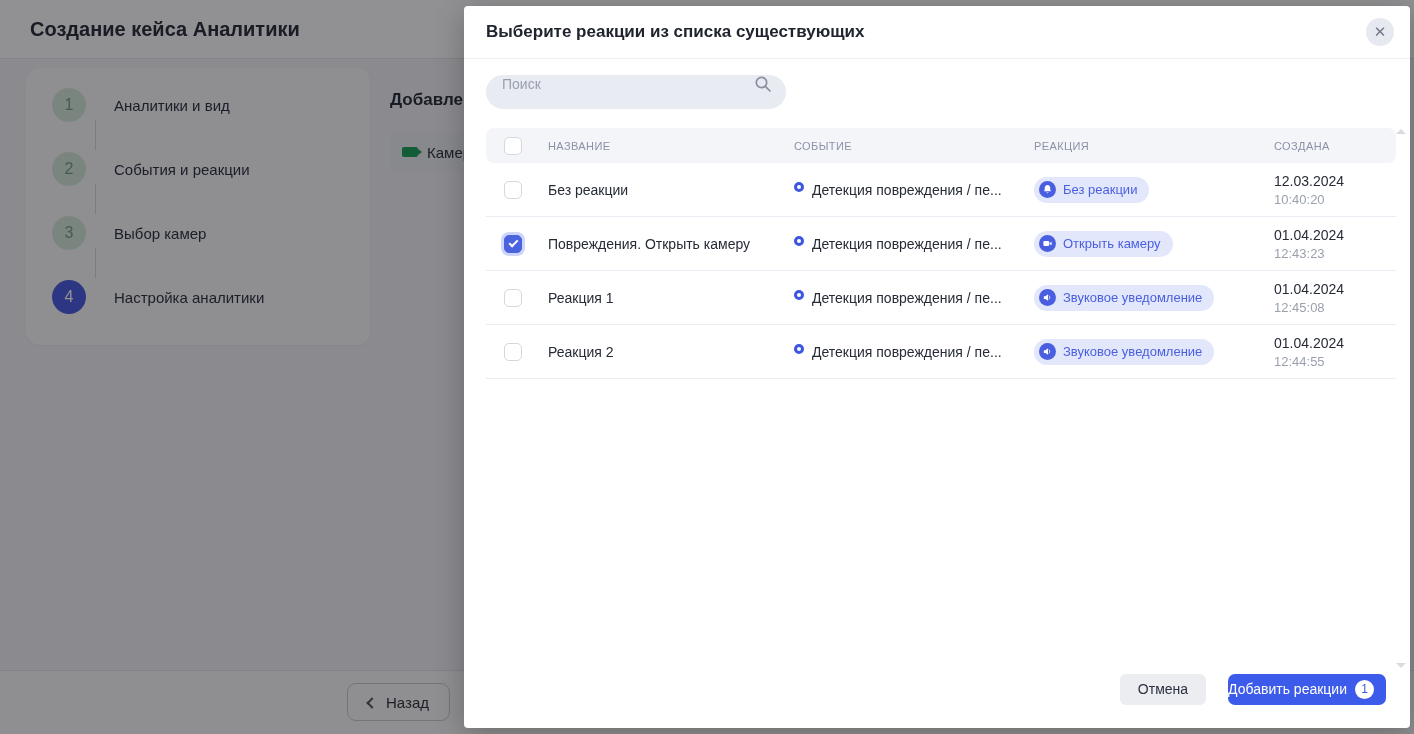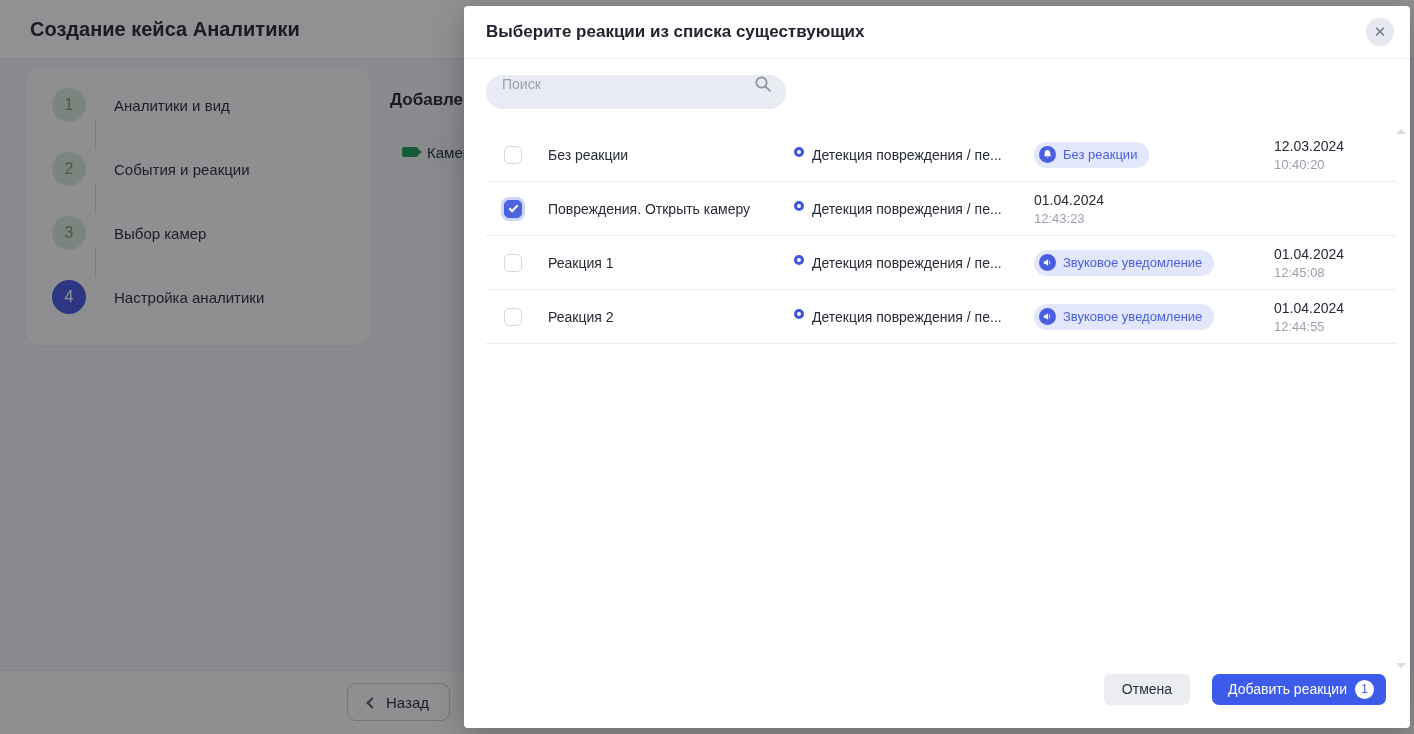--- a/index.html
+++ b/index.html
@@ -91,21 +91,21 @@
   .scroll-arrow { position:absolute; right:4px; width:0; height:0; opacity:.55; }
   .scroll-arrow.up { top:123px; border-left:5px solid transparent; border-right:5px solid transparent;
     border-bottom:5px solid #b9bec9; }
   .scroll-arrow.down { bottom:60px; border-left:5px solid transparent; border-right:5px solid transparent;
     border-top:5px solid #b9bec9; }
 
   .modal-footer { flex:0 0 64px; display:flex; align-items:center; justify-content:flex-end;
     gap:22px; padding:0 24px 14px 0; }
   .cancel-btn { height:31px; padding:0 18px; background:#ebedf1; border:none; border-radius:6px;
     font-size:14px; color:#2b3040; cursor:pointer; font-family:"Liberation Sans", sans-serif; }
-  .submit-btn { height:31px; padding:0 12px 0 16px; background:#3d5bea; border:none; border-radius:7px;
+  .submit-btn { height:31px; padding:0 12px 0 0; background:#3d5bea; border:none; border-radius:7px;
     font-size:14px; color:#ffffff; cursor:pointer; display:flex; align-items:center; gap:8px;
     font-family:"Liberation Sans", sans-serif; }
   .count-badge { width:19px; height:19px; border-radius:50%; background:#ffffff; color:#3d5bea;
     font-size:12px; display:flex; align-items:center; justify-content:center; }
 </style>
 </head>
 <body>
 
 <div class="page">
   <div class="topbar">
@@ -163,20 +163,29 @@
       <input class="search-input" type="text" placeholder="Поиск" style="">
       <span class="search-icon">
         <svg viewBox="0 0 18 18" width="18" height="18">
           <circle cx="7.5" cy="7.5" r="5.2" fill="none" stroke="#8a909e" stroke-width="1.7"></circle>
           <line x1="11.6" y1="11.6" x2="16" y2="16" stroke="#8a909e" stroke-width="1.7" stroke-linecap="round"></line>
         </svg>
       </span>
     </div>
 
     <div class="table">
+      <div class="thead">
+        <div class="cell-check">
+          <span class="checkbox"></span>
+        </div>
+        <div class="th">НАЗВАНИЕ</div>
+        <div class="th">СОБЫТИЕ</div>
+        <div class="th">РЕАКЦИЯ</div>
+        <div class="th">СОЗДАНА</div>
+      </div>
 
       <div class="trow">
         <div class="cell-check">
           <span class="checkbox"></span>
         </div>
         <div class="cell-name">Без реакции</div>
         <div class="cell-event">
           <span class="event-ring"></span>
           <span>Детекция повреждения / пе...</span>
         </div>
@@ -201,20 +210,31 @@
         <div class="cell-check">
           <span class="checkbox checked">
               <span class="tick"></span>
             </span>
         </div>
         <div class="cell-name">Повреждения. Открыть камеру</div>
         <div class="cell-event">
           <span class="event-ring"></span>
           <span>Детекция повреждения / пе...</span>
         </div>
+        <div>
+          <span class="badge">
+            <span class="badge-icon">
+              <svg viewBox="0 0 12 12" width="11" height="11">
+                  <rect x="1.5" y="3.4" width="6.4" height="5.2" rx="1.2" fill="#fff"></rect>
+                  <path d="M8.4 5.4l2.1-1.3v3.8L8.4 6.6z" fill="#fff"></path>
+                </svg>
+            </span>
+            <span>Открыть камеру</span>
+          </span>
+        </div>
         <div class="cell-created">
           <div class="date">01.04.2024</div>
           <div class="time">12:43:23</div>
         </div>
       </div>
 
       <div class="trow">
         <div class="cell-check">
           <span class="checkbox"></span>
         </div>

